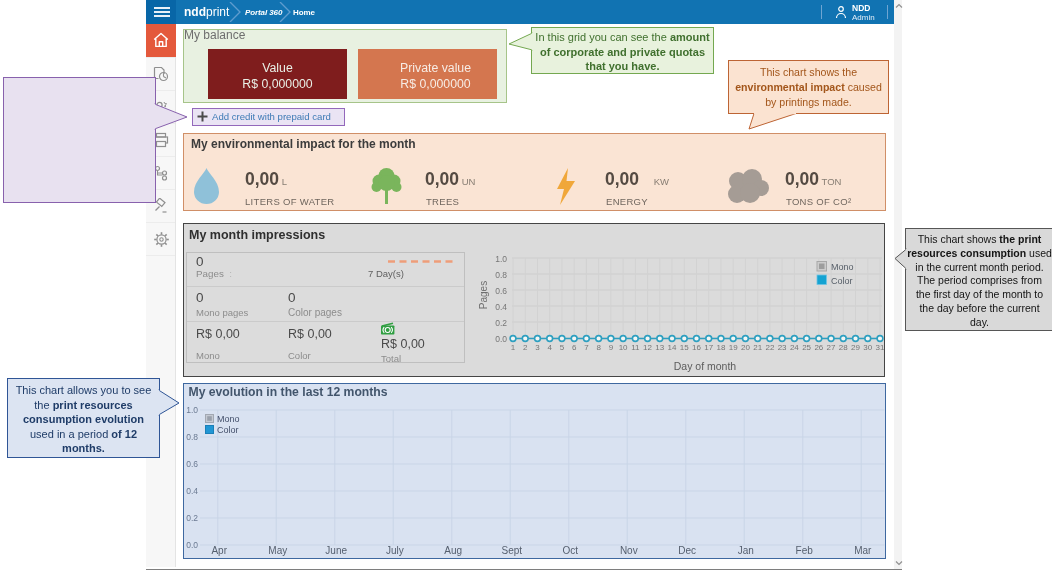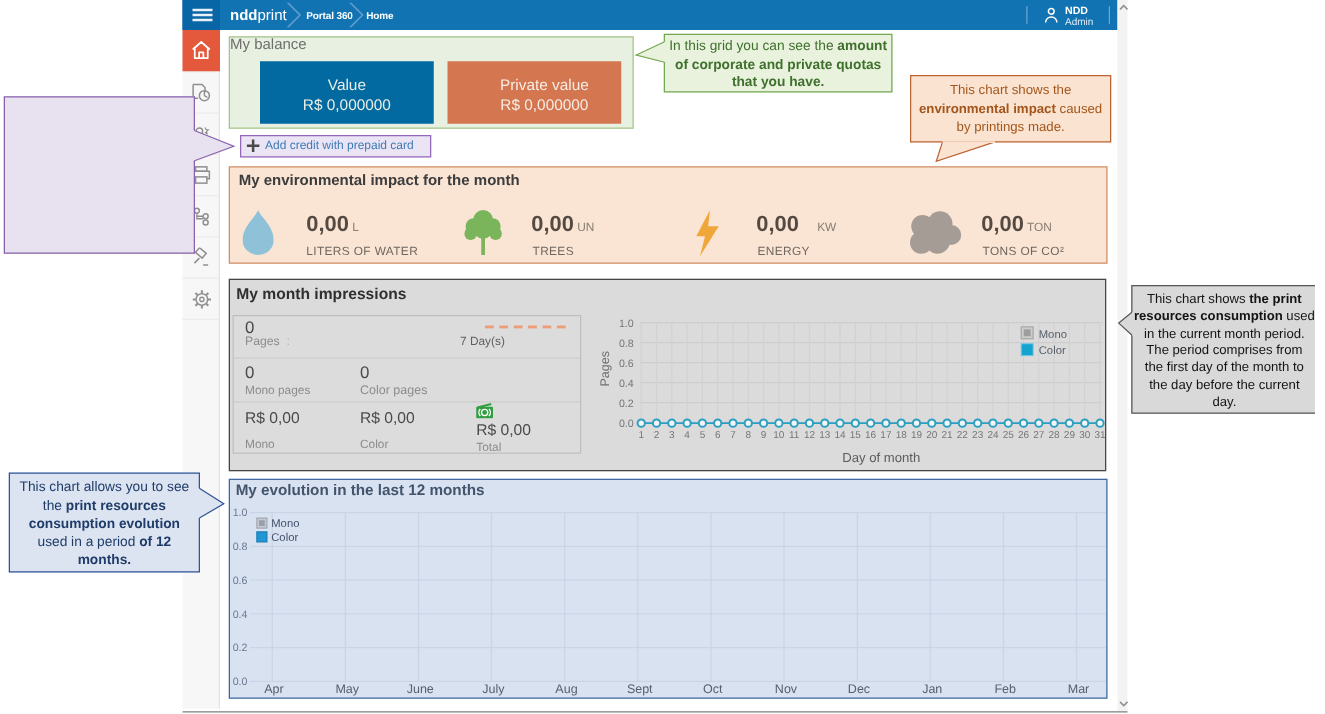--- a/index.html
+++ b/index.html
@@ -14,21 +14,21 @@
 
   <div class="abs" style="left:146px;top:0;width:748px;height:24px;background:#1173b2;"></div>
   <div class="abs" style="left:146px;top:0;width:30px;height:24px;background:#0866a7;"></div>
   <div class="abs" style="left:154px;top:7px;width:16px;height:2.2px;background:#e8f0f8;"></div>
   <div class="abs" style="left:154px;top:11px;width:16px;height:2.2px;background:#e8f0f8;"></div>
   <div class="abs" style="left:154px;top:15px;width:16px;height:2.2px;background:#e8f0f8;"></div>
   <div class="abs" style="left:184px;top:5px;font-size:12px;color:#ffffff;"><b>ndd</b><span style="font-weight:300;">print</span></div>
   <svg class="abs" style="left:228px;top:2px;" width="16" height="20" viewBox="0 0 16 20">
       <polyline points="2,0 12,10 2,20" fill="none" stroke="#5e9cce" stroke-width="1.4"></polyline>
     </svg>
-  <div class="abs" style="left:245px;top:7.5px;font-size:8px;font-weight:bold;color:#ffffff;letter-spacing:-.1px;">Portal 360</div>
+  <div class="abs" style="left:245px;top:7.5px;font-size:8px;font-weight:bold;color:#ffffff;letter-spacing:-.1px;font-style:italic;">Portal 360</div>
   <svg class="abs" style="left:278px;top:2px;" width="16" height="20" viewBox="0 0 16 20">
       <polyline points="2,0 12,10 2,20" fill="none" stroke="#5e9cce" stroke-width="1.4"></polyline>
     </svg>
   <div class="abs" style="left:293px;top:7.5px;font-size:8px;font-weight:bold;color:#ffffff;letter-spacing:-.1px;">Home</div>
   <div class="abs" style="left:821px;top:5px;width:1px;height:14px;background:#6fa5d2;"></div>
   <svg class="abs" style="left:835px;top:5px;" width="12" height="14" viewBox="0 0 12 14">
     <circle cx="6" cy="4" r="2.3" fill="none" stroke="#ffffff" stroke-width="1.2"></circle>
     <path d="M1.5 13 a4.5 4.5 0 0 1 9 0" fill="none" stroke="#ffffff" stroke-width="1.2"></path>
   </svg>
   <div class="abs" style="left:852px;top:3px;font-size:8.5px;font-weight:bold;color:#ffffff;">NDD</div>
@@ -99,21 +99,21 @@
   <svg class="abs" style="left:894.5px;top:2px;" width="8" height="8" viewBox="0 0 8 8">
       <polyline points="1,5.5 4,2.5 7,5.5" fill="none" stroke="#919191" stroke-width="1.2"></polyline>
     </svg>
   <svg class="abs" style="left:894.5px;top:559px;" width="8" height="8" viewBox="0 0 8 8">
       <polyline points="1,2.5 4,5.5 7,2.5" fill="none" stroke="#919191" stroke-width="1.2"></polyline>
     </svg>
   <div class="abs" style="left:146px;top:568.6px;width:756px;height:1.9px;background:#7e7e7e;"></div>
 
   <div class="abs" style="left:183px;top:29px;width:324px;height:74px;background:#e8f1e1;border:1px solid #a6c489;"></div>
   <div class="abs" style="left:184px;top:28px;font-size:12px;color:#6e6e6e;">My balance</div>
-  <div class="abs" style="left:208px;top:49px;width:139px;height:50px;background:#0369a1;color:#e9efe6;text-align:center;">
+  <div class="abs" style="left:208px;top:49px;width:139px;height:50px;background:#7f1d1d;color:#e9efe6;text-align:center;">
     <div style="margin-top:12px;font-size:12.3px;">Value</div>
     <div style="margin-top:2px;font-size:12.3px;">R$ 0,000000</div>
   </div>
   <div class="abs" style="left:358px;top:49px;width:139px;height:50px;background:#d4764f;color:#f7ece5;text-align:center;padding-left:16px;">
     <div style="margin-top:12px;font-size:12.3px;">Private value</div>
     <div style="margin-top:2px;font-size:12.3px;">R$ 0,000000</div>
   </div>
 
   <div class="abs" style="left:192px;top:107.5px;width:153px;height:18px;background:#eae4f4;border:1px solid #9368bb;"></div>
   <svg class="abs" style="left:197px;top:111px;" width="11" height="11" viewBox="0 0 11 11">

